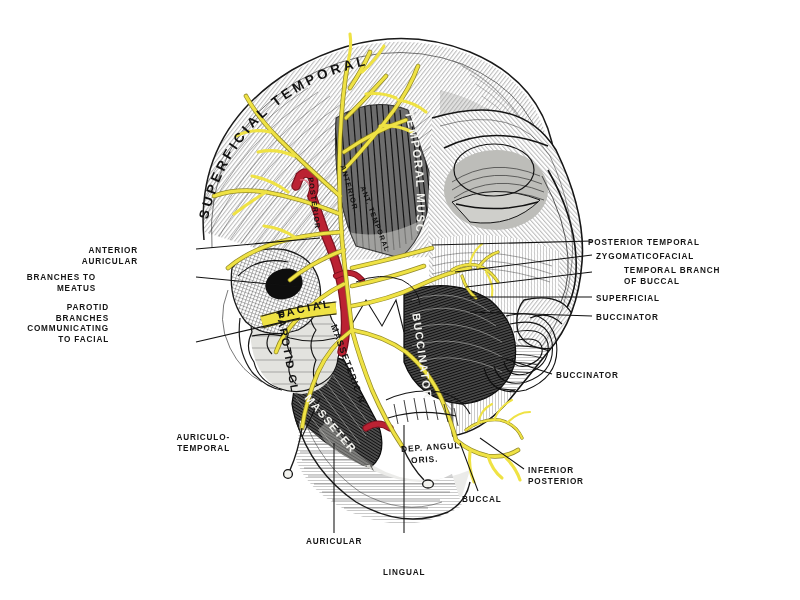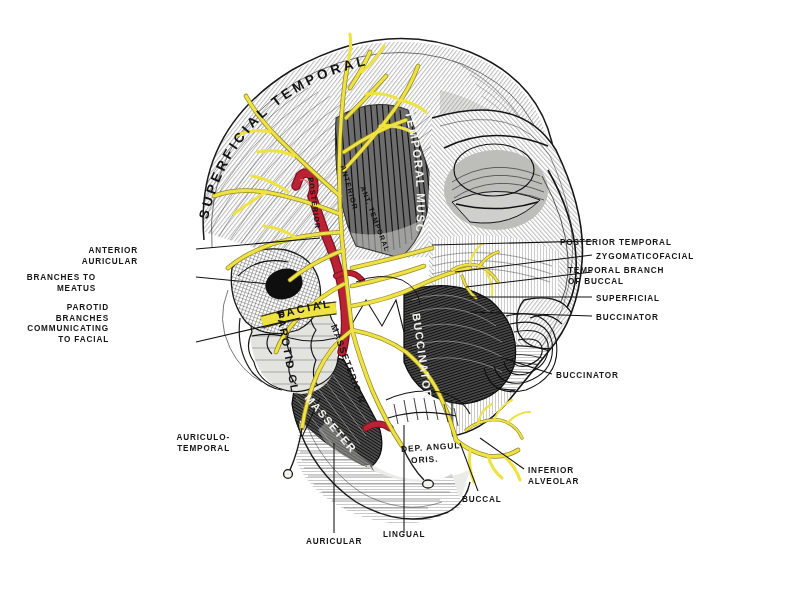--- a/index.html
+++ b/index.html
@@ -451,35 +451,35 @@
     <div class="lbl r" style="right: 662px; top: 246px;">ANTERIOR
 AURICULAR</div>
     <div class="lbl r" style="right: 704px; top: 273px;">BRANCHES TO
 MEATUS</div>
     <div class="lbl r" style="right: 691px; top: 303px;">PAROTID
 BRANCHES
 COMMUNICATING
 TO FACIAL</div>
   </div>
 <div id="rightLabels">
-    <div class="lbl l" style="left: 560px; top: 238px; text-align: center;">POSTERIOR TEMPORAL</div>
+    <div class="lbl l" style="left: 588px; top: 238px; text-align: center;">POSTERIOR TEMPORAL</div>
     <div class="lbl l" style="left: 596px; top: 252px; text-align: right;">ZYGOMATICOFACIAL</div>
-    <div class="lbl l" style="left: 568px; top: 266px;">TEMPORAL BRANCH
+    <div class="lbl l" style="left: 624px; top: 266px;">TEMPORAL BRANCH
 OF BUCCAL</div>
     <div class="lbl l" style="left: 596px; top: 294px;">SUPERFICIAL</div>
     <div class="lbl l" style="left: 596px; top: 313px;">BUCCINATOR</div>
     <div class="lbl l" style="left: 556px; top: 371px;">BUCCINATOR</div>
     <div class="lbl l" style="left: 528px; top: 466px;">INFERIOR
-ALVEOLAR</div>
+POSTERIOR</div>
   </div>
 <div id="bottomLabels">
     <div class="lbl r" style="right: 570px; top: 433px;">AURICULO-
 TEMPORAL</div>
     <div class="lbl l" style="left: 306px; top: 537px;">AURICULAR</div>
-    <div class="lbl l" style="left: 383px; top: 530px;">LINGUAL</div>
+    <div class="lbl l" style="left: 383px; top: 568px;">LINGUAL</div>
     <div class="lbl l" style="left: 462px; top: 495px;">BUCCAL</div>
   </div>
 
 <div class="inlbl" style="left:0;top:0;width:800px;height:600px;">
   <svg width="800" height="600" viewBox="0 0 800 600" style="position:absolute;left:0;top:0;">
     <defs>
       <path id="arcST" d="M205 236 Q222 120 330 76 Q396 52 444 64" fill="none"></path>
       <path id="arcTM" d="M404 110 Q420 168 416 230" fill="none"></path>
       <path id="pPost" d="M308 176 L320 262" fill="none"></path>
       <path id="pAnt" d="M340 164 L368 262" fill="none"></path>

